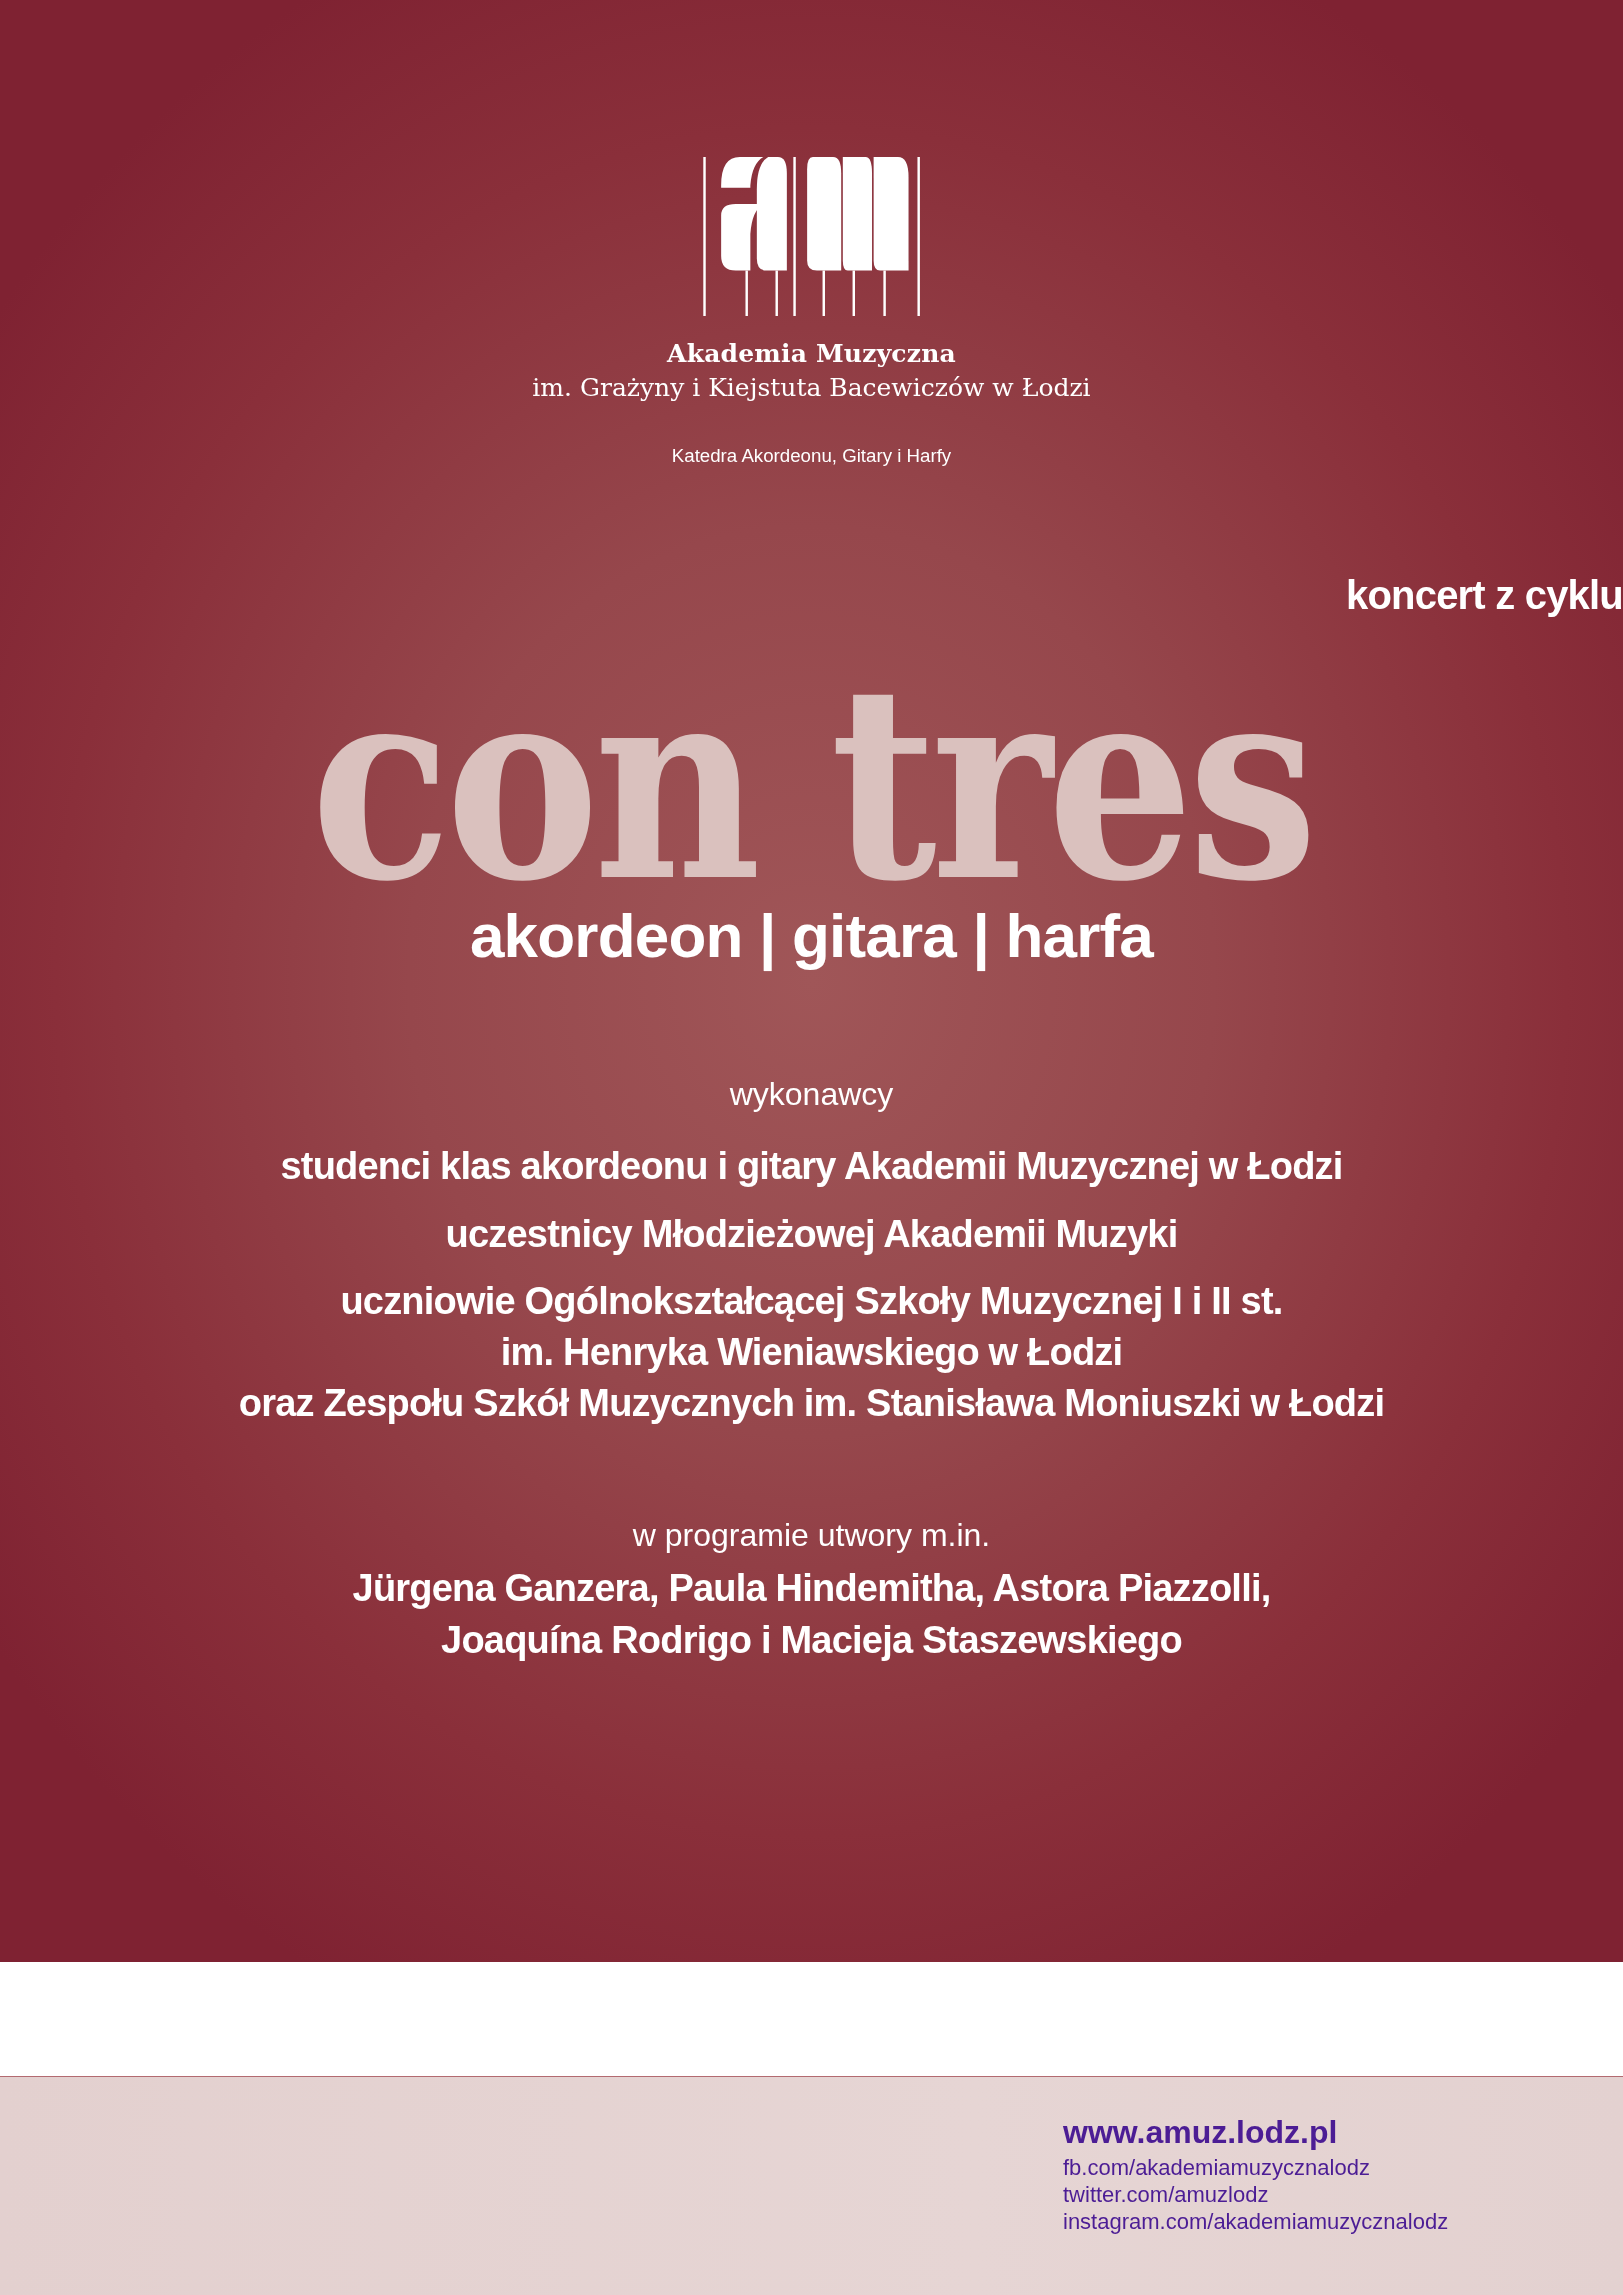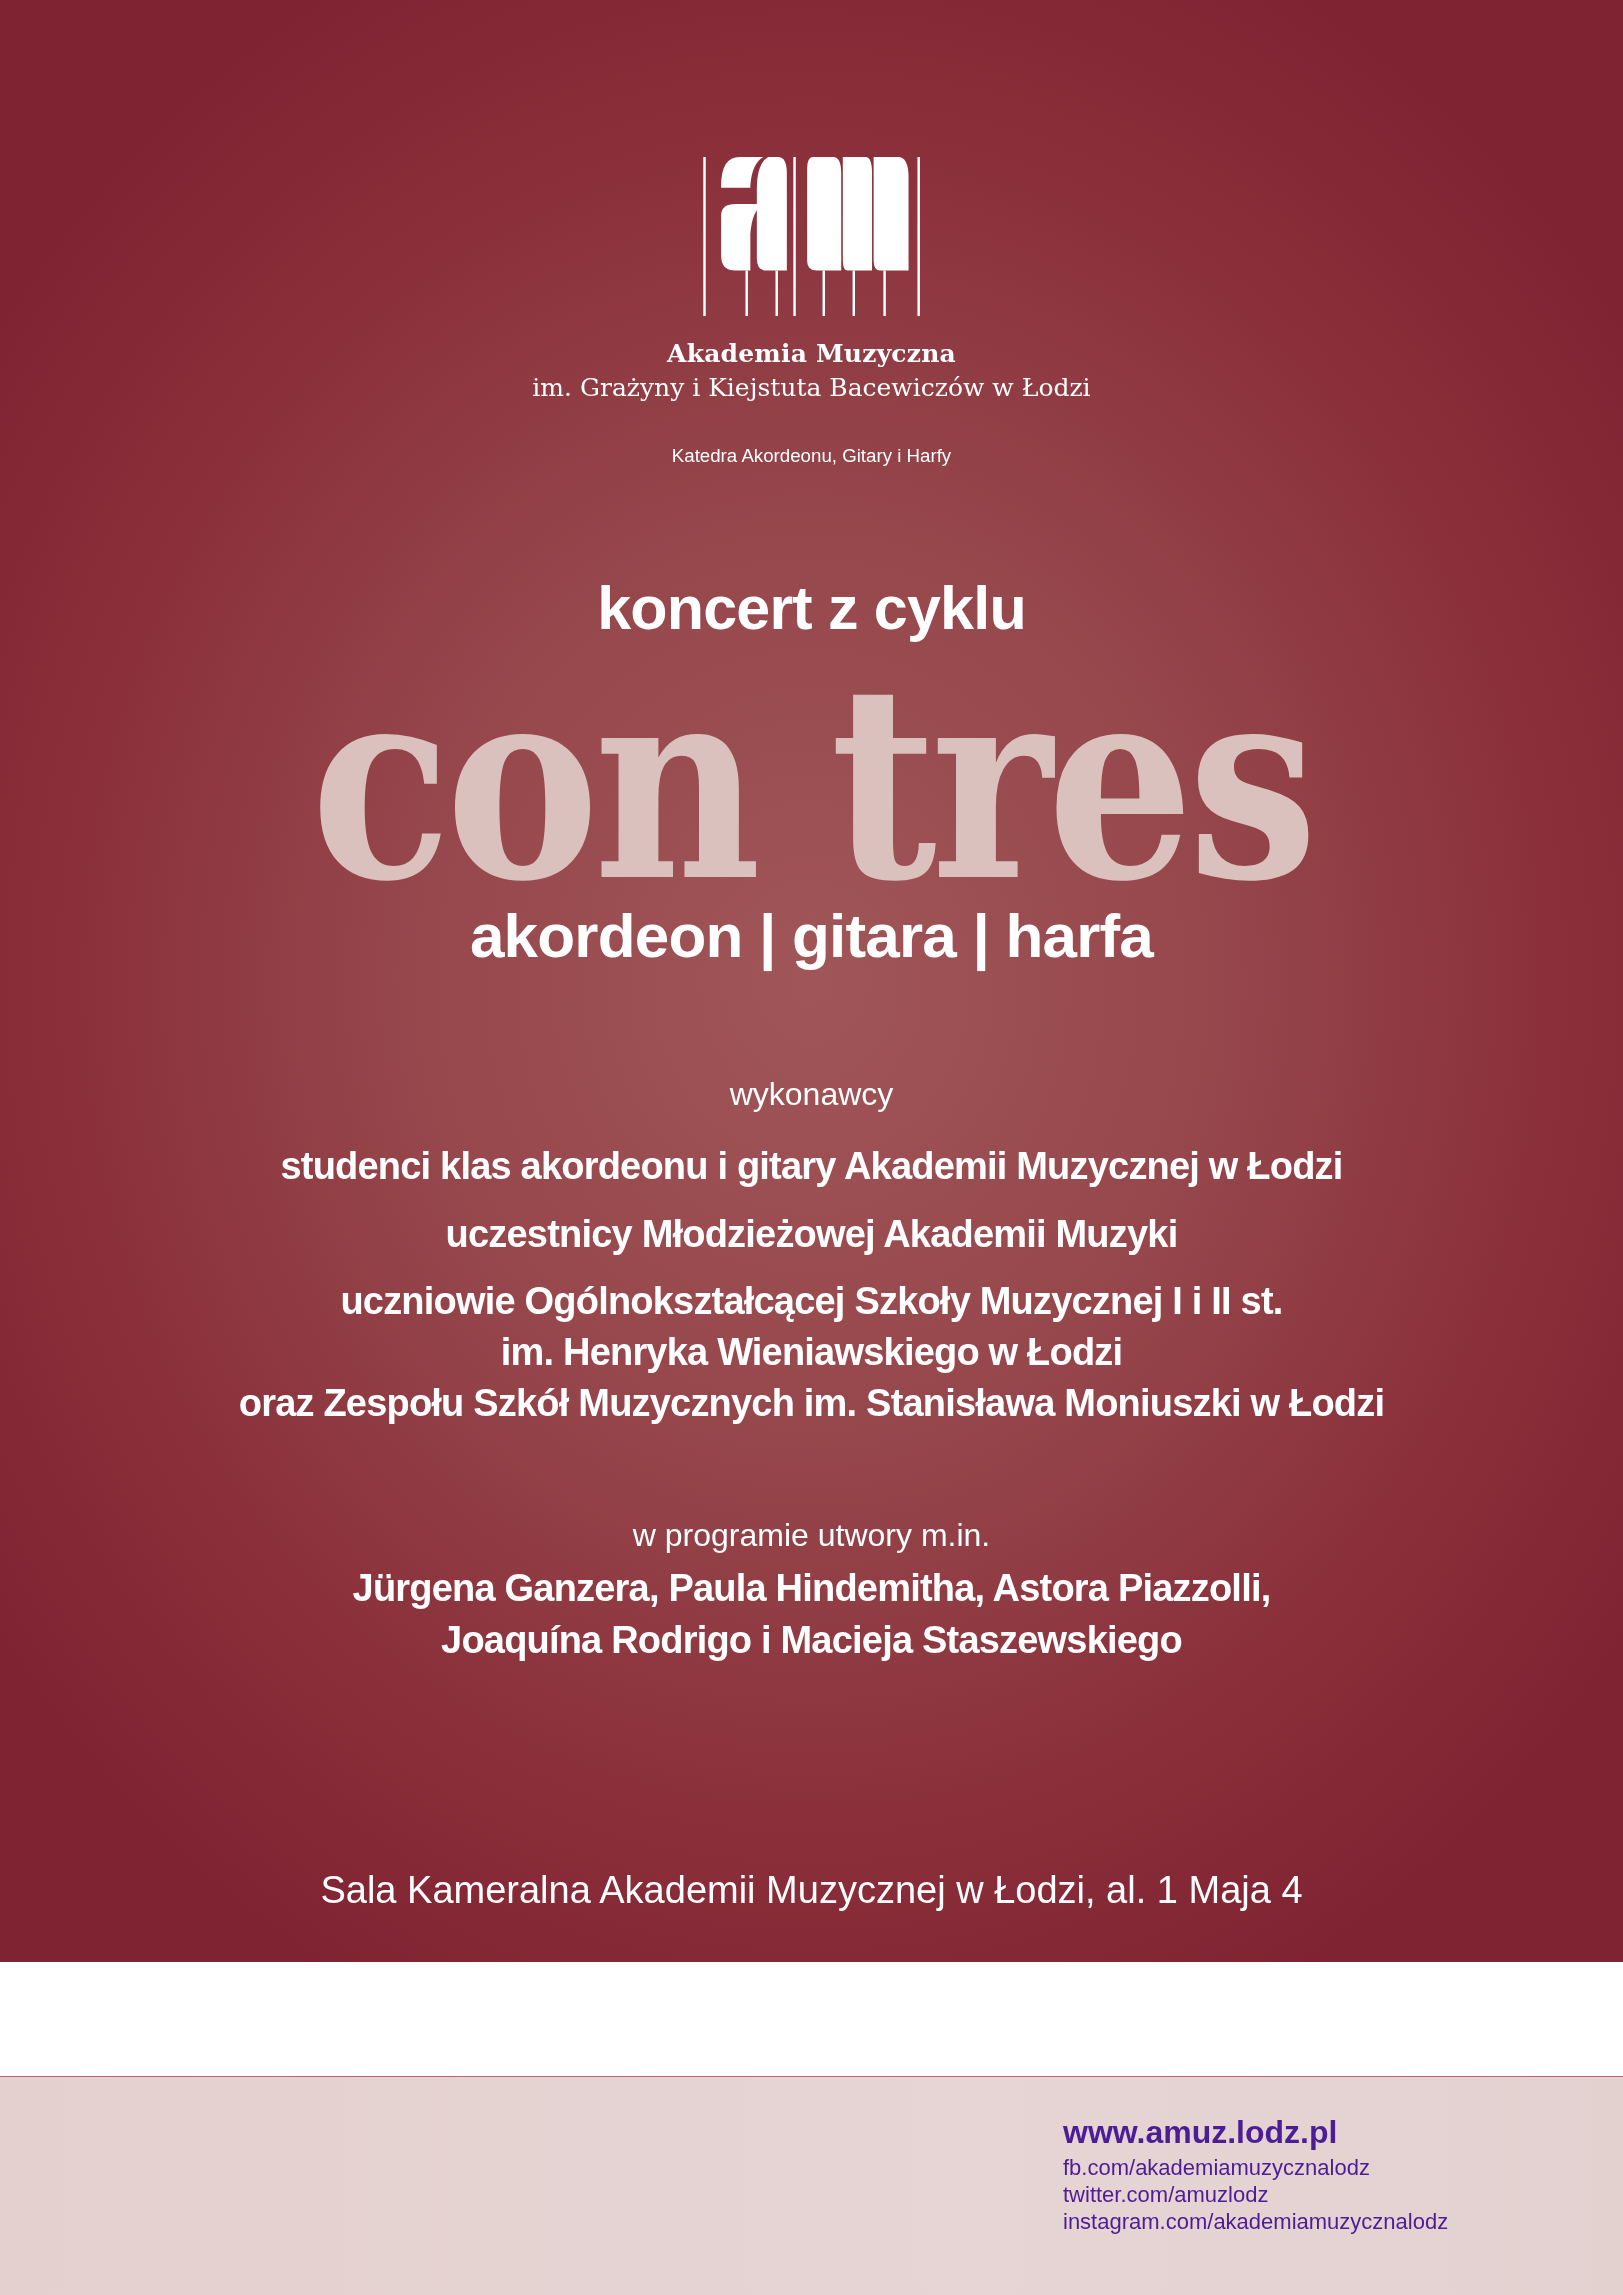--- a/index.html
+++ b/index.html
@@ -14,21 +14,21 @@
   }
   .center-line { position: absolute; left: 0; width: 1623px; text-align: center; white-space: nowrap; }
 
   
   .logo { position: absolute; left: 703px; top: 157px; width: 218px; height: 159px; }
 
   .inst-name { top: 339px; font-size: 25px; font-weight: bold; font-family: "DejaVu Serif", serif; letter-spacing: 0.2px; }
   .inst-sub { top: 373px; font-size: 25px; font-family: "DejaVu Serif", serif; font-weight: normal; }
   .dept { top: 445px; font-size: 18.7px; }
 
-  .series-label { top: 573px; font-size: 61px; font-weight: bold; letter-spacing: -0.8px; }
+  .series-label { top: 573px; font-size: 40px; font-weight: bold; letter-spacing: -0.8px; text-align: right; }
   .title {
     top: 649px; font-size: 268px; font-weight: bold; font-family: "DejaVu Serif", serif;
     color: #dac1be; letter-spacing: -6.5px; line-height: 268px;
     transform: scaleX(0.86); transform-origin: 50% 50%;
   }
   .instruments { top: 900px; font-size: 62px; font-weight: bold; letter-spacing: -0.8px; }
 
   .performers-label { top: 1076px; font-size: 32px; font-weight: normal; }
   .perf { font-size: 38px; font-weight: bold; letter-spacing: -0.8px; }
   .perf-1 { top: 1145px; }
@@ -94,21 +94,20 @@
   <div class="center-line perf perf-1">studenci klas akordeonu i gitary Akademii Muzycznej w Łodzi</div>
   <div class="center-line perf perf-2">uczestnicy Młodzieżowej Akademii Muzyki</div>
   <div class="center-line perf perf-3a">uczniowie Ogólnokształcącej Szkoły Muzycznej I i II st.</div>
   <div class="center-line perf perf-3b">im. Henryka Wieniawskiego w Łodzi</div>
   <div class="center-line perf perf-3c">oraz Zespołu Szkół Muzycznych im. Stanisława Moniuszki w Łodzi</div>
 
   <div class="center-line program-label">w programie utwory m.in.</div>
   <div class="center-line composers comp-1">Jürgena Ganzera, Paula Hindemitha, Astora Piazzolli,</div>
   <div class="center-line composers comp-2">Joaquína Rodrigo i Macieja Staszewskiego</div>
 
-  <div class="center-line venue">Sala Kameralna Akademii Muzycznej w Łodzi, al. 1 Maja 4</div>
 </div>
 
 <div class="footer"></div>
 <div class="links">
   <div class="site">www.amuz.lodz.pl</div>
   <div class="social">fb.com/akademiamuzycznalodz</div>
   <div class="social">twitter.com/amuzlodz</div>
   <div class="social">instagram.com/akademiamuzycznalodz</div>
 </div>
 

